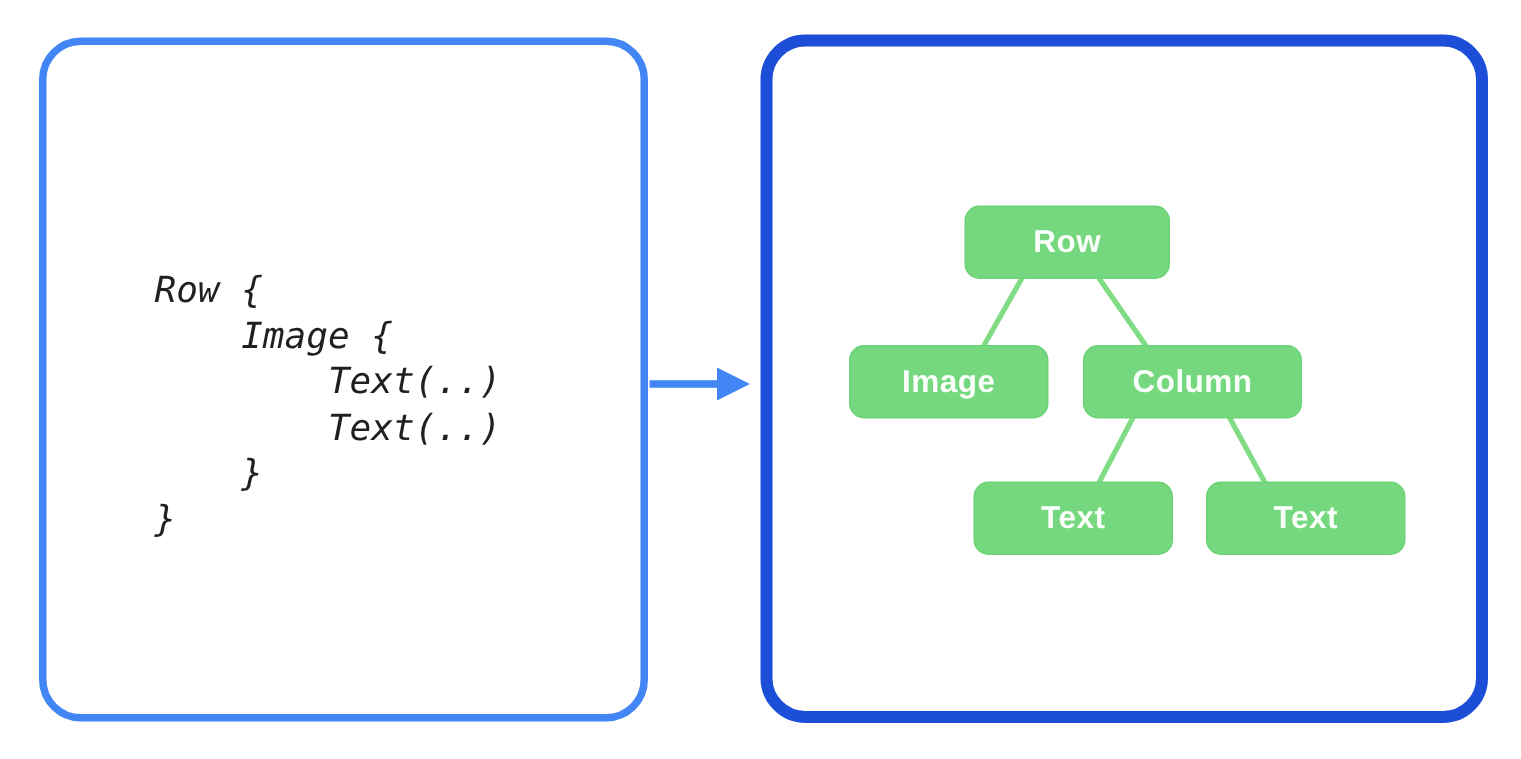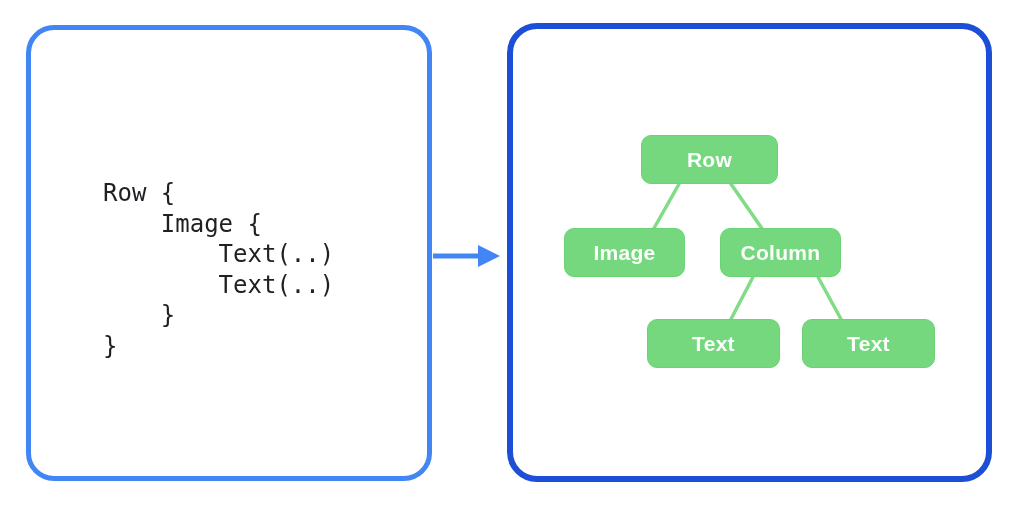--- a/index.html
+++ b/index.html
@@ -8,40 +8,40 @@
     background:#ffffff; overflow:hidden;
     font-family:"Liberation Sans", sans-serif;
   }
   .panel { position:absolute; background:#ffffff; box-sizing:border-box; }
   .code-panel {
     left:26px; top:25px; width:406px; height:456px;
     border:5px solid #4285F4; border-radius:28px;
   }
   .tree-panel {
     left:507px; top:23px; width:485px; height:459px;
-    border:6px solid #1d4ed8; border-radius:30px;
+    border:8px solid #1d4ed8; border-radius:30px;
   }
-  .code-block { position:absolute; left:72px; top:148px; }
+  .code-block { position:absolute; left:72px; top:148px;font-style:italic; }
   .code-line {
     white-space:pre;
     font-family:"DejaVu Sans Mono","Liberation Mono",monospace;
     font-size:24px; line-height:30.5px; color:#1f2023;
   }
   .arrow-svg { position:absolute; left:430px; top:240px; width:80px; height:32px; }
   .edges-svg { position:absolute; left:0; top:0; width:475px; height:449px; }
   .node {
     position:absolute; height:49px;
     background:#76D87E; border:1px solid #6cd276; border-radius:10px;
     display:flex; align-items:center; justify-content:center;
     color:#fbfffb; font-size:21px; font-weight:600; letter-spacing:0.3px;
     box-sizing:border-box;
   }
   .node-row    { left:128px; top:106px; width:137px; }
-  .node-image  { left:51px;  top:199px; width:121px; }
-  .node-column { left:207px; top:199px; width:121px; }
+  .node-image  { left:51px;  top:199px; width:133px; }
+  .node-column { left:207px; top:199px; width:146px; }
   .node-text1  { left:134px; top:290px; width:133px; }
   .node-text2  { left:289px; top:290px; width:133px; }
 </style>
 </head>
 <body>
 
 <div class="canvas">
 
   <div class="panel code-panel">
     <div class="code-block">

